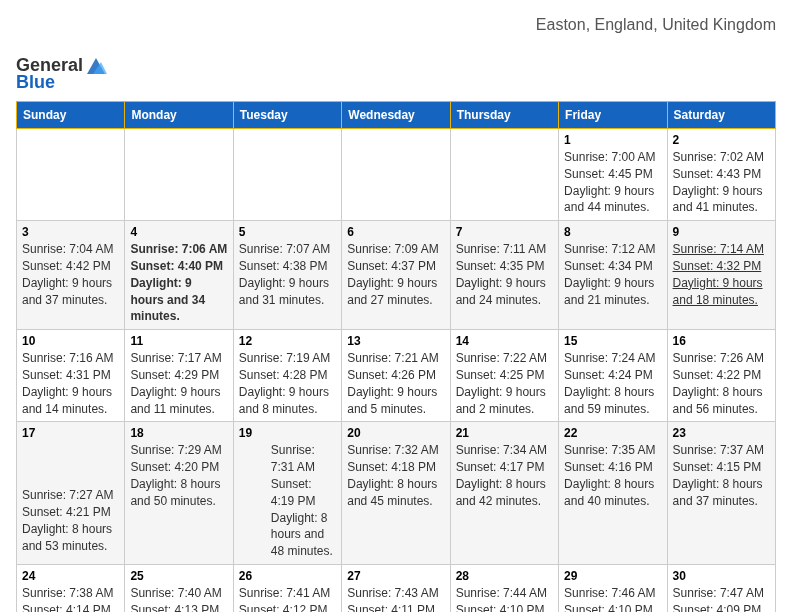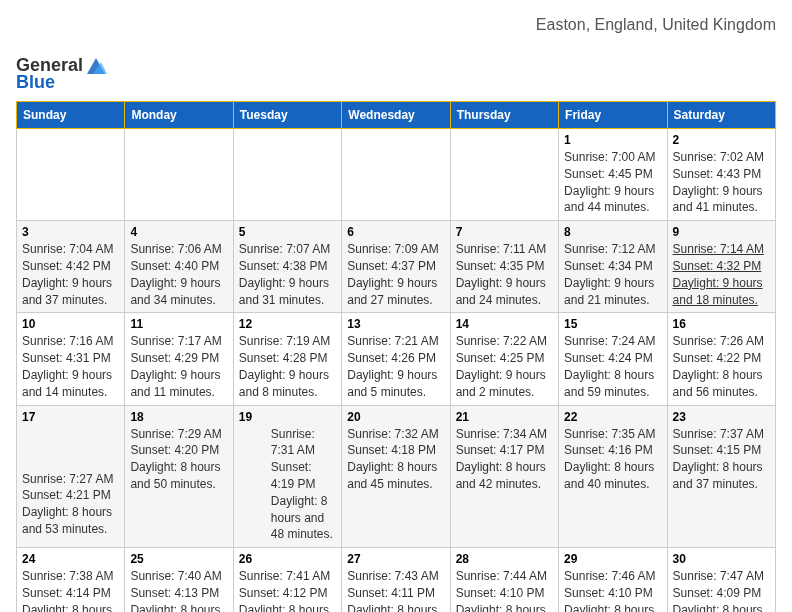--- a/index.html
+++ b/index.html
@@ -133,21 +133,21 @@
       </tr>
       <tr>
         <td>
           <span class="day-number">3</span>
           <div class="day-info" style="white-space: pre-line;">Sunrise: 7:04 AM
 Sunset: 4:42 PM
 Daylight: 9 hours and 37 minutes.</div>
         </td>
         <td>
           <span class="day-number">4</span>
-          <div class="day-info" style="white-space: pre-line;">Sunrise: 7:06 AM
+          <div class="day-info" style="white-space: pre-line; font-weight: bold;">Sunrise: 7:06 AM
 Sunset: 4:40 PM
 Daylight: 9 hours and 34 minutes.</div>
         </td>
         <td>
           <span class="day-number">5</span>
           <div class="day-info" style="white-space: pre-line;">Sunrise: 7:07 AM
 Sunset: 4:38 PM
 Daylight: 9 hours and 31 minutes.</div>
         </td>
         <td>

